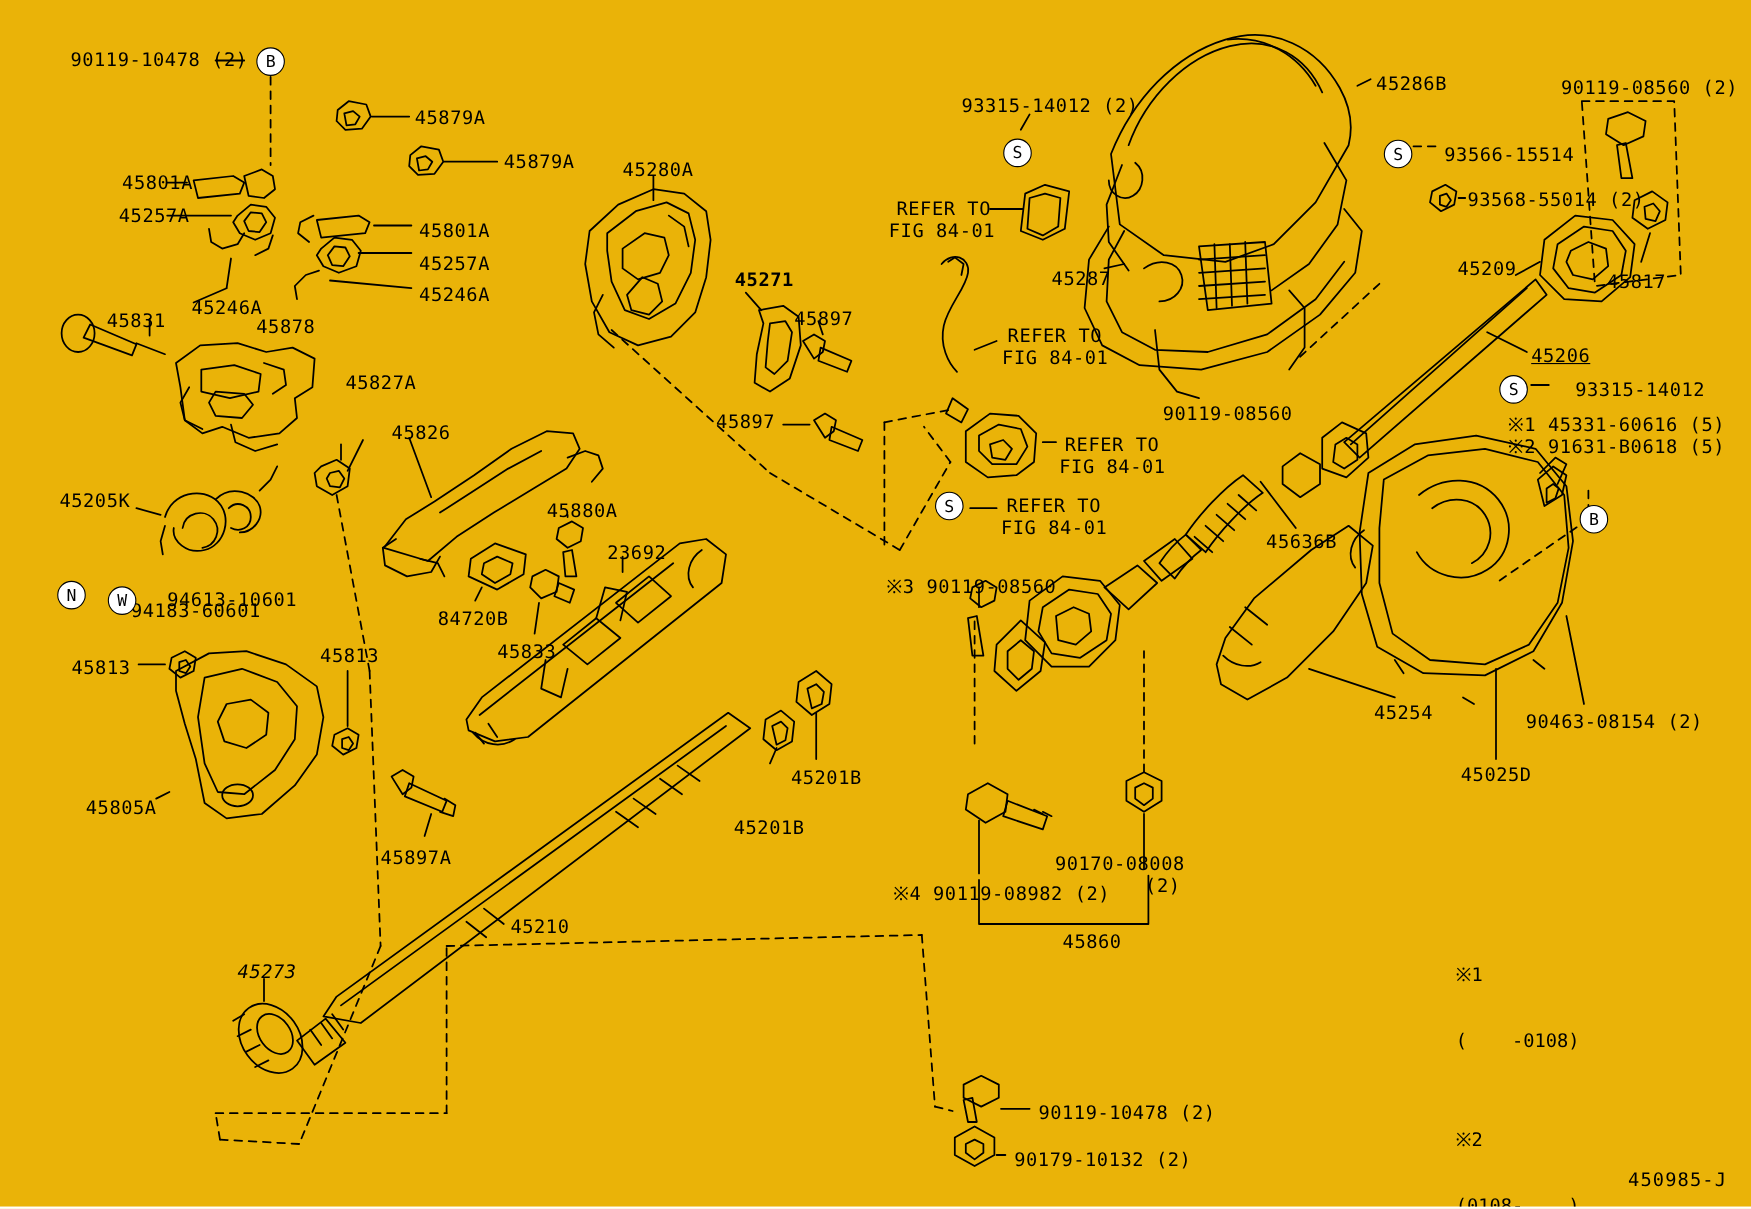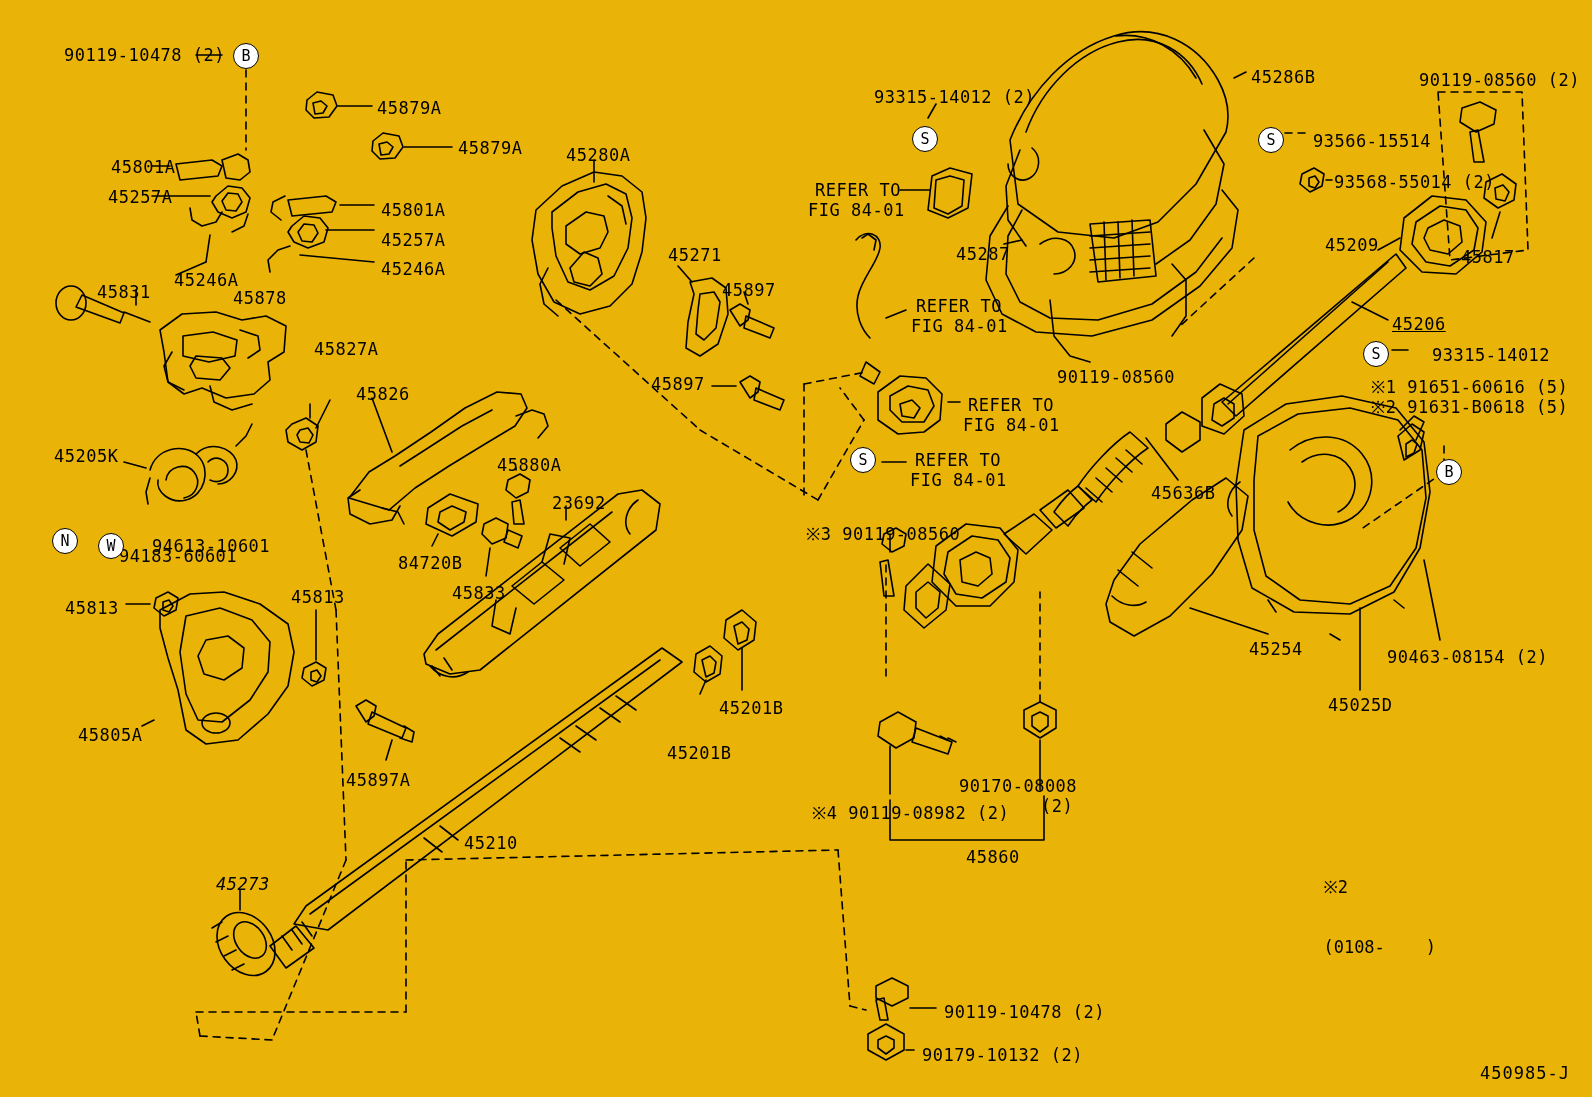--- a/index.html
+++ b/index.html
@@ -365,42 +365,42 @@
   <div class="lbl" style="left:346px; top:771px;">45897A</div>
   <div class="lbl" style="left:398px; top:554px;">84720B</div>
   <div class="lbl" style="left:452px; top:584px;">45833</div>
   <div class="lbl" style="left:497px; top:456px;">45880A</div>
   <div class="lbl" style="left:552px; top:494px;">23692</div>
   <div class="lbl" style="left:719px; top:699px;">45201B</div>
   <div class="lbl" style="left:667px; top:744px;">45201B</div>
   <div class="lbl" style="left:464px; top:834px;">45210</div>
   <div class="lbl" style="left:216px; top:875px;font-style:italic;">45273</div>
   <div class="lbl" style="left:566px; top:146px;">45280A</div>
-  <div class="lbl" style="left:668px; top:246px;">45271</div>
+  <div class="lbl" style="left:668px; top:246px;font-weight:bold;">45271</div>
   <div class="lbl" style="left:722px; top:281px;">45897</div>
   <div class="lbl" style="left:651px; top:375px;">45897</div>
   <div class="lbl" style="left:874px; top:88px;">93315-14012 (2)</div>
   <div class="lbl" style="left:815px; top:181px;">REFER TO</div>
   <div class="lbl" style="left:808px; top:201px;">FIG 84-01</div>
   <div class="lbl" style="left:916px; top:297px;">REFER TO</div>
   <div class="lbl" style="left:911px; top:317px;">FIG 84-01</div>
   <div class="lbl" style="left:968px; top:396px;">REFER TO</div>
   <div class="lbl" style="left:963px; top:416px;">FIG 84-01</div>
   <div class="lbl" style="left:915px; top:451px;">REFER TO</div>
   <div class="lbl" style="left:910px; top:471px;">FIG 84-01</div>
   <div class="lbl" style="left:956px; top:245px;">45287</div>
   <div class="lbl" style="left:1251px; top:68px;">45286B</div>
   <div class="lbl" style="left:1419px; top:71px;">90119-08560 (2)</div>
   <div class="lbl" style="left:1313px; top:132px;">93566-15514</div>
   <div class="lbl" style="left:1334px; top:173px;">93568-55014 (2)</div>
   <div class="lbl" style="left:1325px; top:236px;">45209</div>
   <div class="lbl" style="left:1461px; top:248px;">45817</div>
   <div class="lbl" style="left:1392px; top:315px;text-decoration:underline;">45206</div>
   <div class="lbl" style="left:1418px; top:346px;margin-left:14px;">93315-14012</div>
-  <div class="lbl" style="left:1371px; top:378px;">※1 91651-60616 (5)</div>
+  <div class="lbl" style="left:1371px; top:378px;">※1 45331-60616 (5)</div>
   <div class="lbl" style="left:1371px; top:398px;">※2 91631-B0618 (5)</div>
   <div class="lbl" style="left:1041px; top:368px;margin-left:16px;">90119-08560</div>
   <div class="lbl" style="left:1151px; top:484px;">45636B</div>
   <div class="lbl" style="left:806px; top:525px;">※3 90119-08560</div>
   <div class="lbl" style="left:1249px; top:640px;">45254</div>
   <div class="lbl" style="left:1387px; top:648px;">90463-08154 (2)</div>
   <div class="lbl" style="left:1328px; top:696px;">45025D</div>
   <div class="lbl" style="left:959px; top:777px;">90170-08008</div>
   <div class="lbl" style="left:1041px; top:797px;">(2)</div>
   <div class="lbl" style="left:812px; top:804px;">※4 90119-08982 (2)</div>
@@ -412,20 +412,25 @@
   <div class="circ" style="left:912px; top:126px;">S</div>
   <div class="circ" style="left:1258px; top:127px;">S</div>
   <div class="circ" style="left:1363px; top:341px;">S</div>
   <div class="circ" style="left:850px; top:447px;">S</div>
   <div class="circ" style="left:1436px; top:459px;">B</div>
   <div class="circ" style="left:52px; top:528px;">N</div>
   <div class="circ" style="left:98px; top:533px;">W</div>
 
   <div class="legend" style="left:1262px; top:842px;">
     <div class="lrow">
+      <span>※1</span>
+      <span style="display:inline-block; width:18px;"></span>
+      <span>(    -0108)</span>
+    </div>
+    <div class="lrow">
       <span>※2</span>
       <span style="display:inline-block; width:18px;"></span>
       <span>(0108-    )</span>
     </div>
 
   </div>
 
   <div id="sheet-code" class="lbl" style="left:auto;">450985-J</div>
 
 </div>

